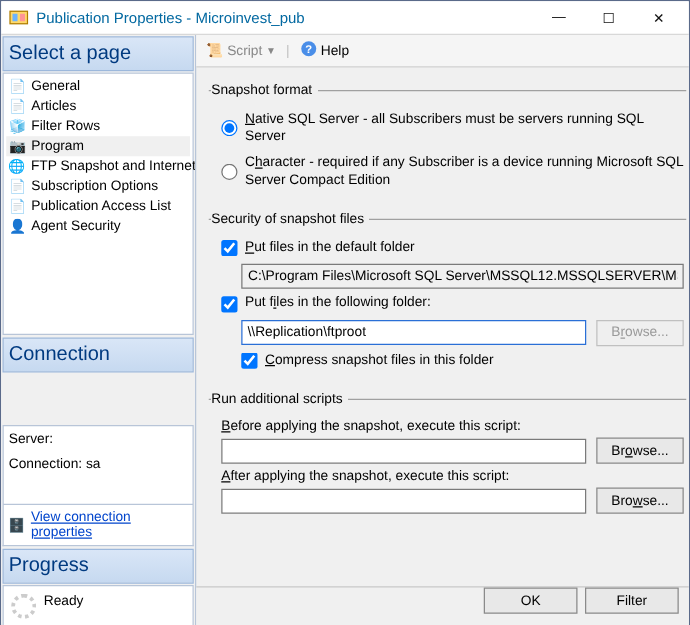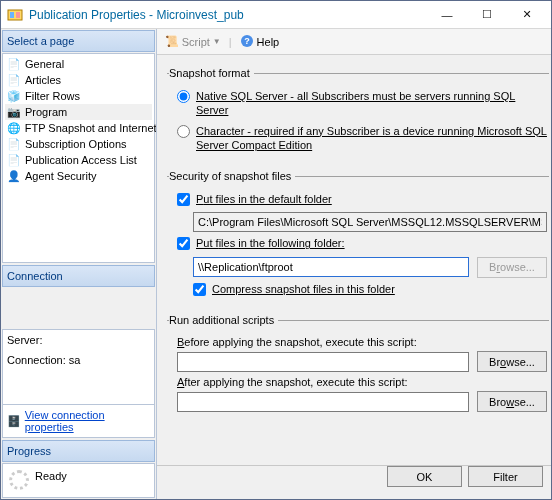--- a/index.html
+++ b/index.html
@@ -37,33 +37,33 @@
   }
   .sidebar {
     width: 155px;
     display:flex; flex-direction:column;
     background:#f0f0f0;
   }
   .sidebar-section-title {
     background: linear-gradient(#d9e6f7,#c6d9f0);
     border: 1px solid #9cb8dc;
     padding: 4px 4px;
-    font-size: 11px;
+    font-size: 16px;
     color:#003a80;
     margin:1px;
   }
   .sidebar-list {
     background:#fff;
     border:1px solid #b8c5d8;
     margin:0 1px 1px 1px;
     padding:2px;
     flex: 0 0 auto;
   }
   .sidebar-list.pages { height: 210px; }
-  .sidebar-list.conn  { height: 76px; margin-top: 41px; }
+  .sidebar-list.conn  { height: 64px; margin-top: 41px; }
   .sidebar-list.prog  { height: 38px; flex:1; }
   .nav-item {
     display:flex; align-items:center;
     padding:1px 2px;
     gap:4px;
     white-space:nowrap;
     font-size:11px;
   }
   .nav-item.selected { background:#f0f0f0; }
   .nav-item .ico { width:14px; height:14px; display:flex; align-items:center; justify-content:center; }
@@ -105,25 +105,24 @@
     margin: 4px 0 10px 0;
     padding: 6px 2px 2px 2px;
   }
   fieldset.group > legend {
     font-size: 11px;
     padding: 0 4px 0 0;
     margin-left: 0;
     color:#000;
   }
   .radio-row, .check-row {
-    display:flex; align-items:flex-start;
+    display:flex; align-items:center;
     gap:6px;
     margin:4px 0 6px 8px;
     line-height:1.3;
-    text-decoration:underline;
   }
   input[type=radio], input[type=checkbox] {
     margin:1px 0 0 0;
     width:13px;height:13px;
     flex-shrink:0;
   }
   .textfield {
     font: inherit;
     border:1px solid #7a7a7a;
     padding:2px 4px;

